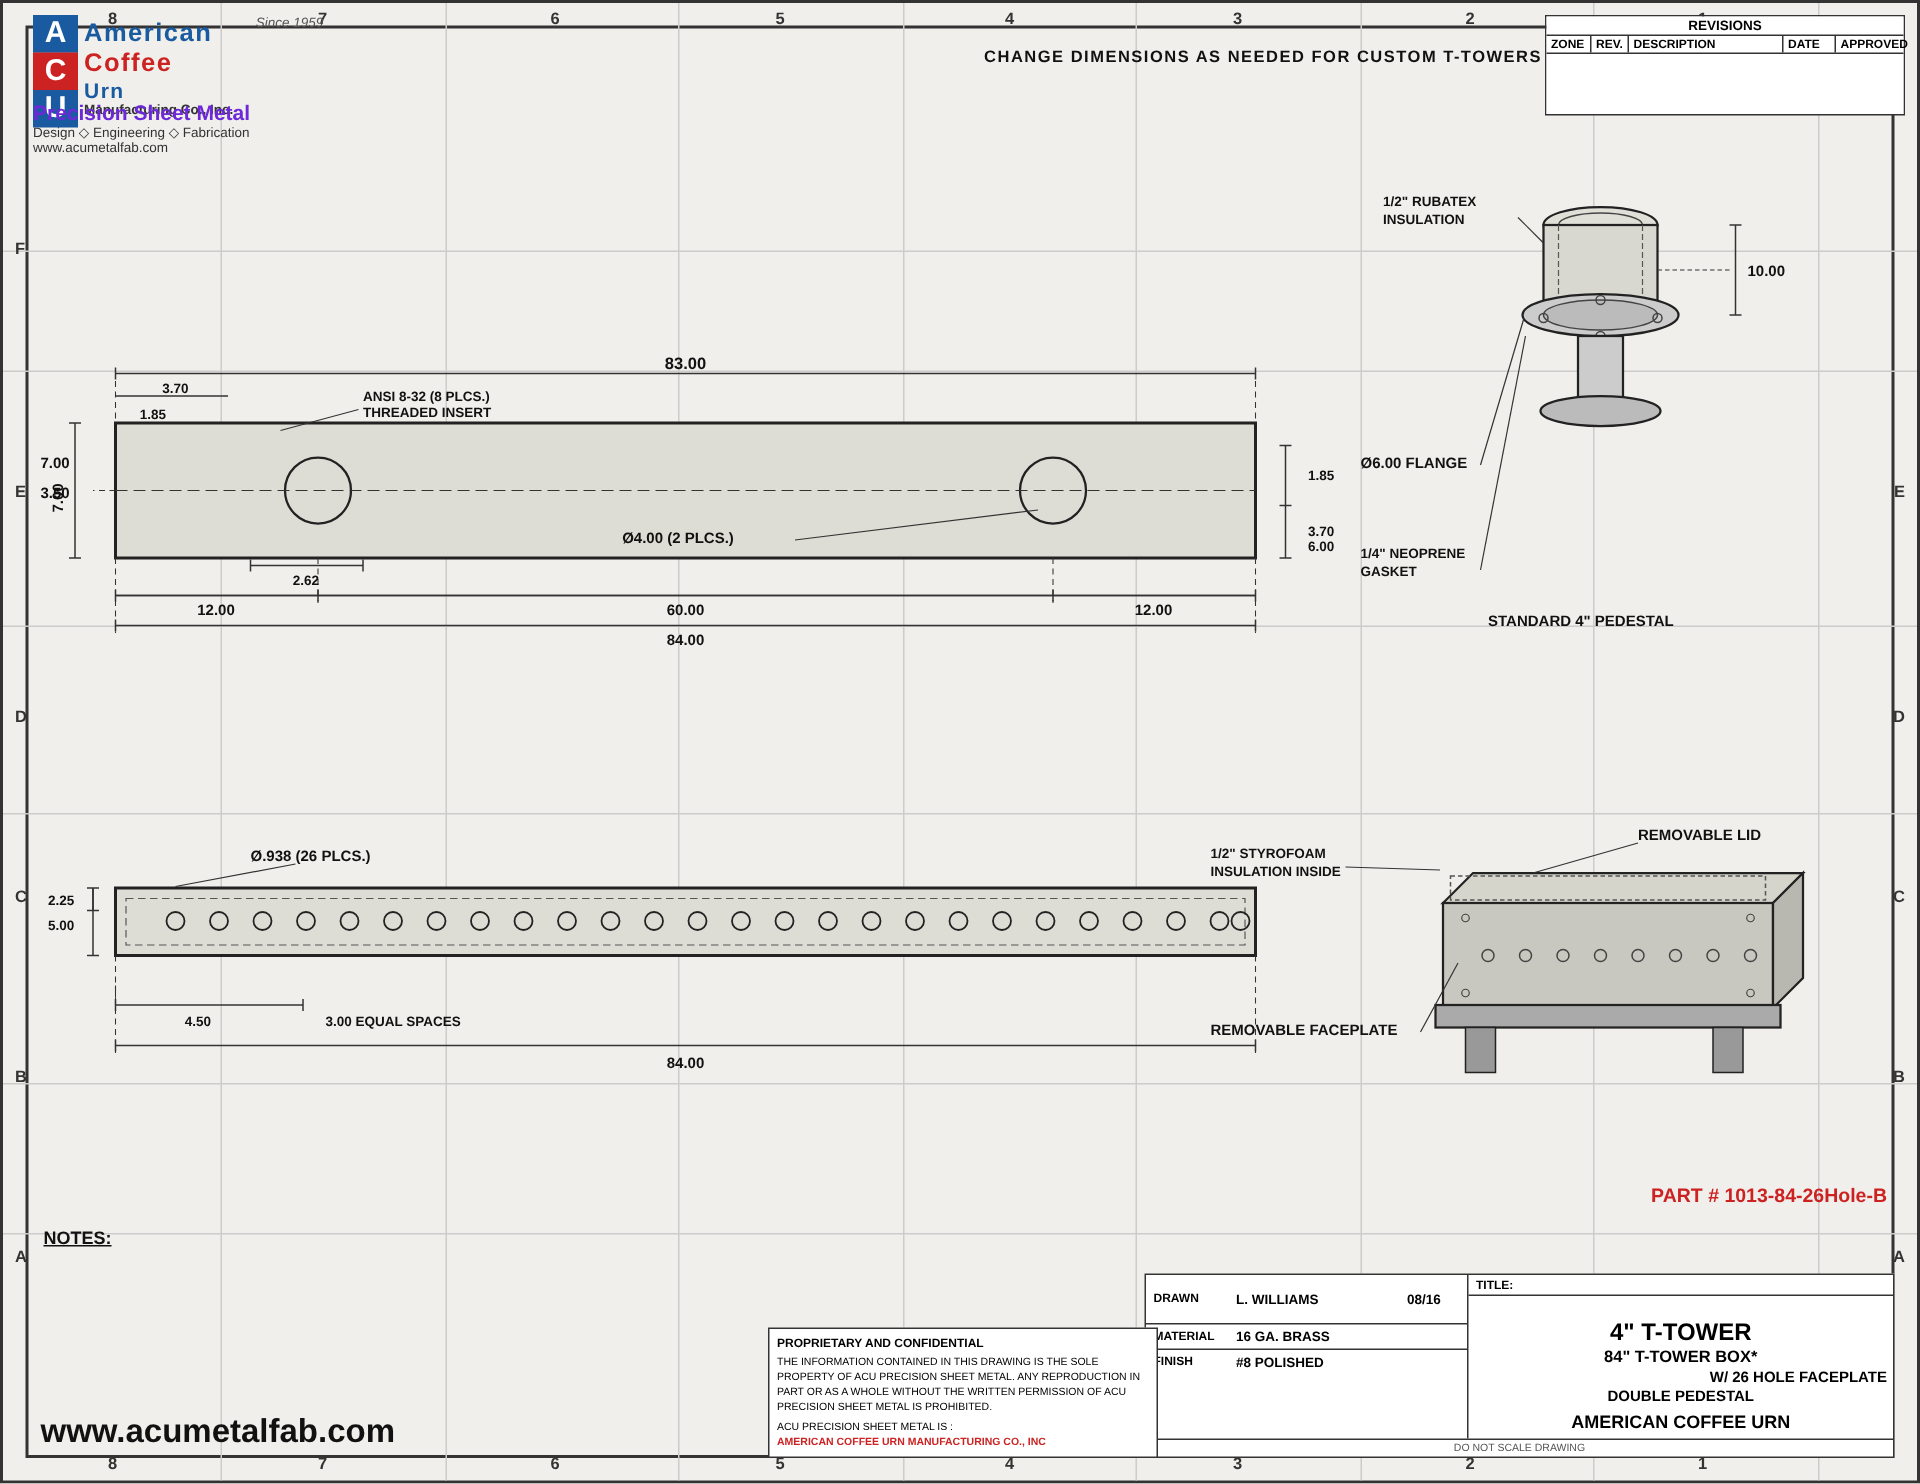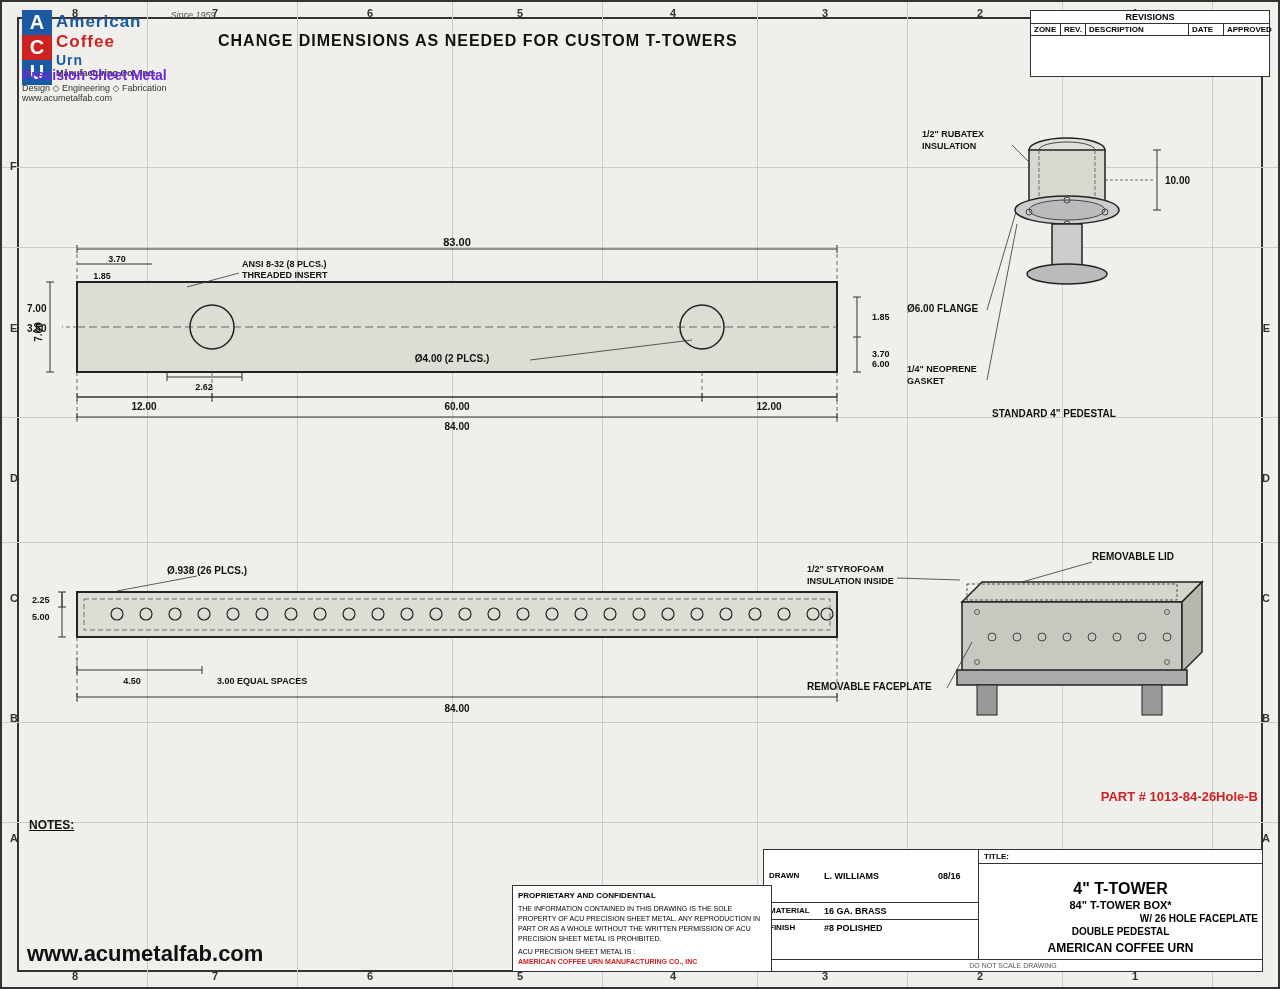--- a/index.html
+++ b/index.html
@@ -85,24 +85,24 @@
 
     .precision-url {
       font-size: 9px;
       color: #333;
     }
 
     
     .main-title {
       position: absolute;
       top: 30px;
-      left: 216px;
+      left: 184px;
       right: 250px;
-      text-align: left;
-      font-size: 16px;
+      text-align: right;
+      font-size: 11px;
       font-weight: 900;
       color: #111;
       letter-spacing: 1px;
     }
 
     
     .revisions-box {
       position: absolute;
       top: 8px;
       right: 8px;
@@ -523,21 +523,21 @@
   </div>
 
   <div class="website-footer">www.acumetalfab.com</div>
 
   <div class="part-number" style="bottom:183px; right:20px;">PART # 1013-84-26Hole-B</div>
 
   <div style="position:absolute; bottom:15px; right:15px; width:500px; border:1px solid #333; background:#fff; font-size:9px;">
     <div style="display:flex; border-bottom:1px solid #333;">
 
       <div style="width:215px; border-right:1px solid #333;">
-        <div style="display:flex; border-bottom:1px solid #333; padding:21px 5px;">
+        <div style="display:flex; border-bottom:1px solid #333; padding:11px 5px;">
           <div style="font-weight:bold; font-size:8px; width:55px;">DRAWN</div>
           <div style="font-size:9px; font-weight:bold; flex:1;">L. WILLIAMS</div>
           <div style="font-size:9px; font-weight:bold; width:35px;">08/16</div>
         </div>
         <div style="display:flex; border-bottom:1px solid #333; padding:3px 5px;">
           <div style="font-weight:bold; font-size:8px; width:55px;">MATERIAL</div>
           <div style="font-size:9px; font-weight:bold;">16 GA. BRASS</div>
         </div>
         <div style="display:flex; padding:3px 5px;">
           <div style="font-weight:bold; font-size:8px; width:55px;">FINISH</div>

